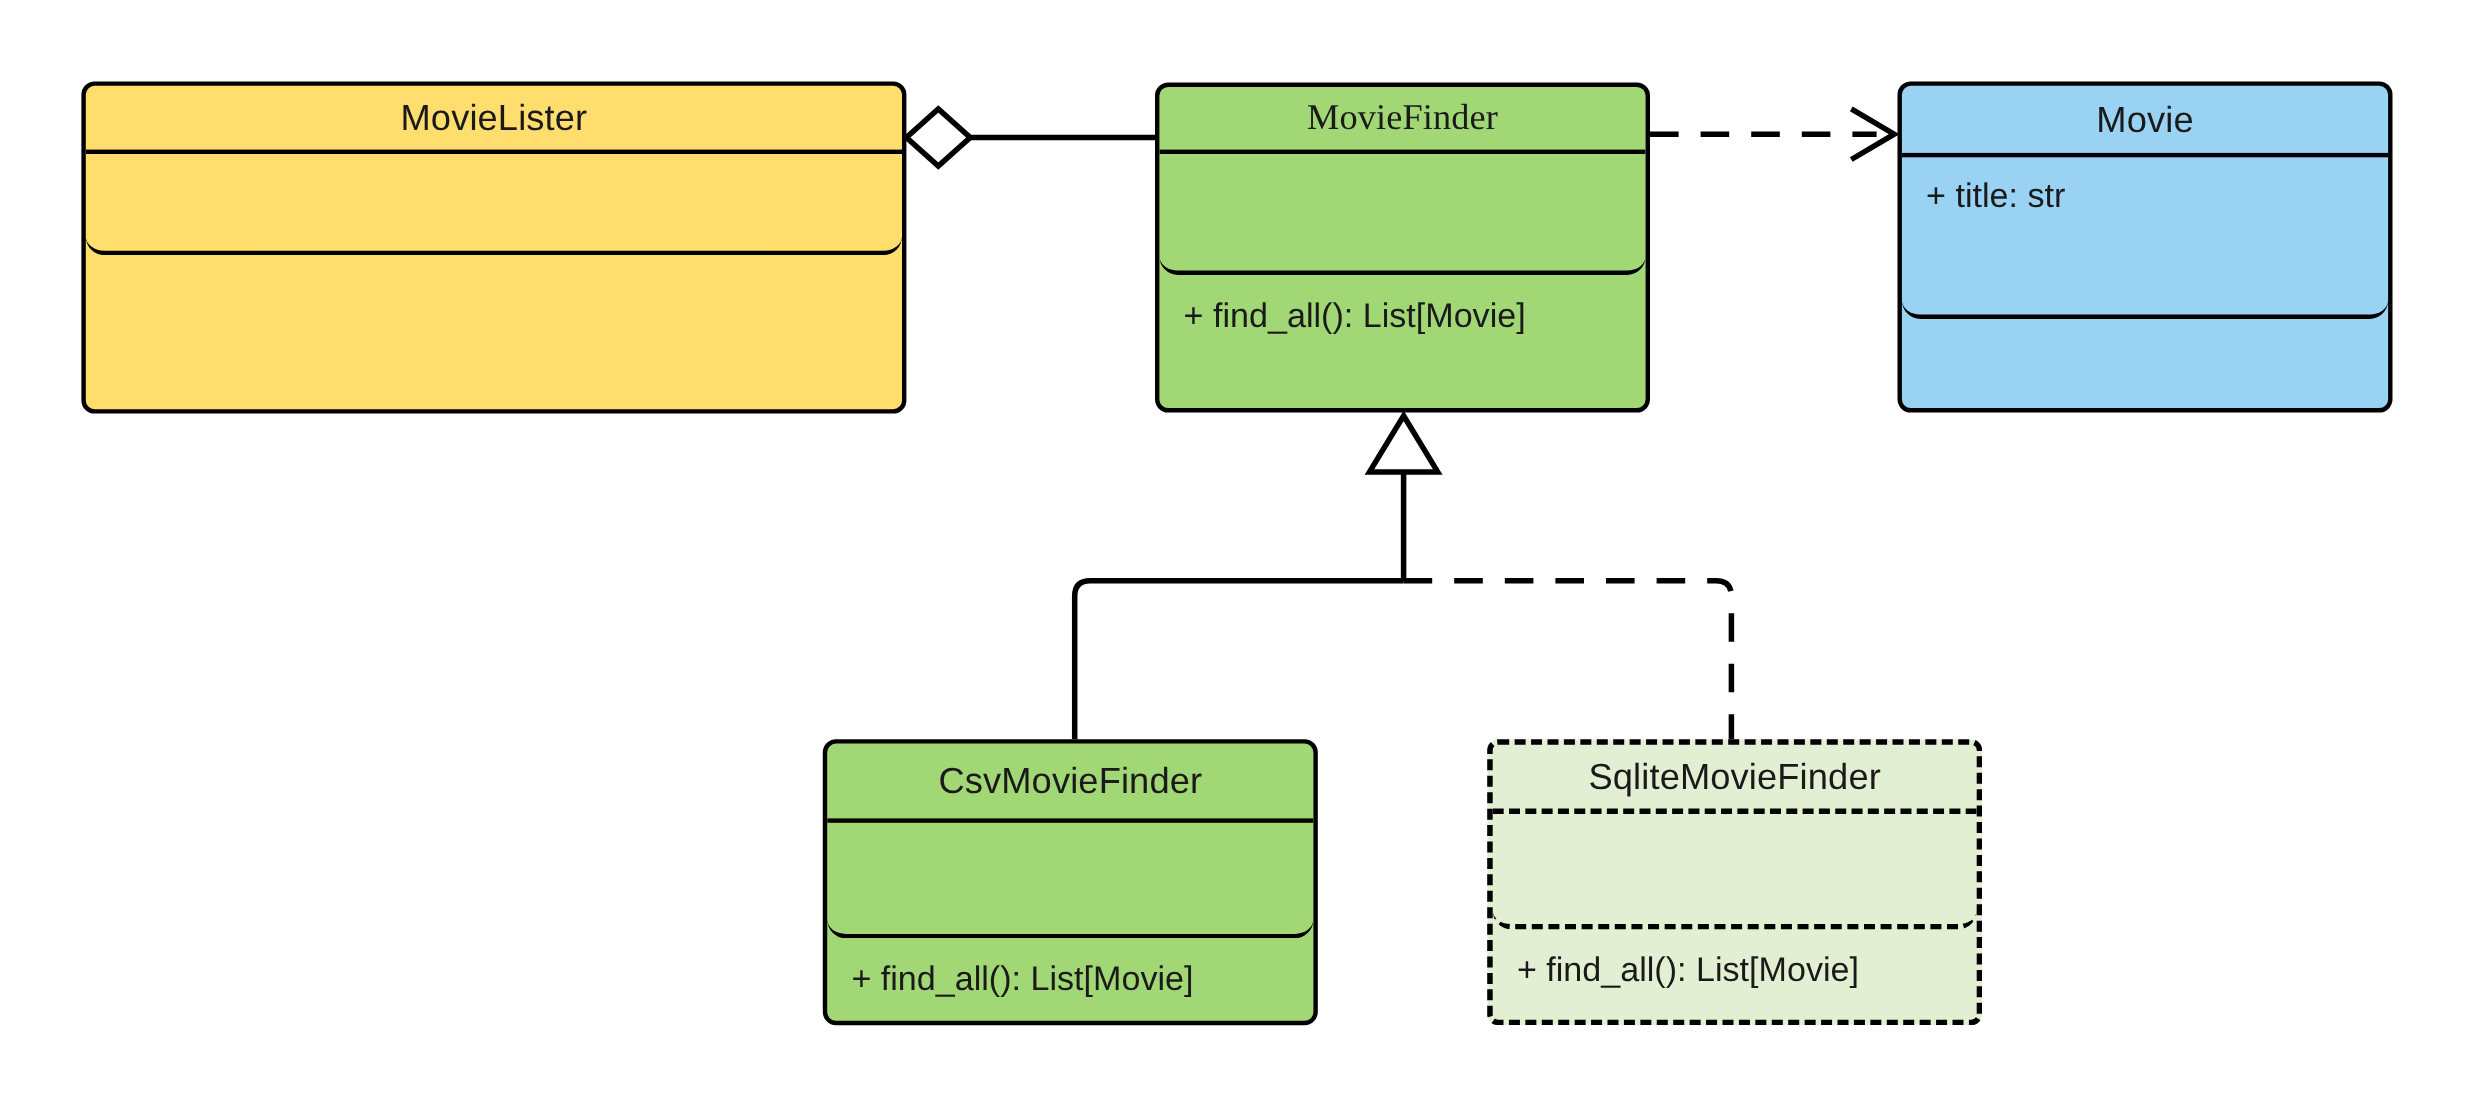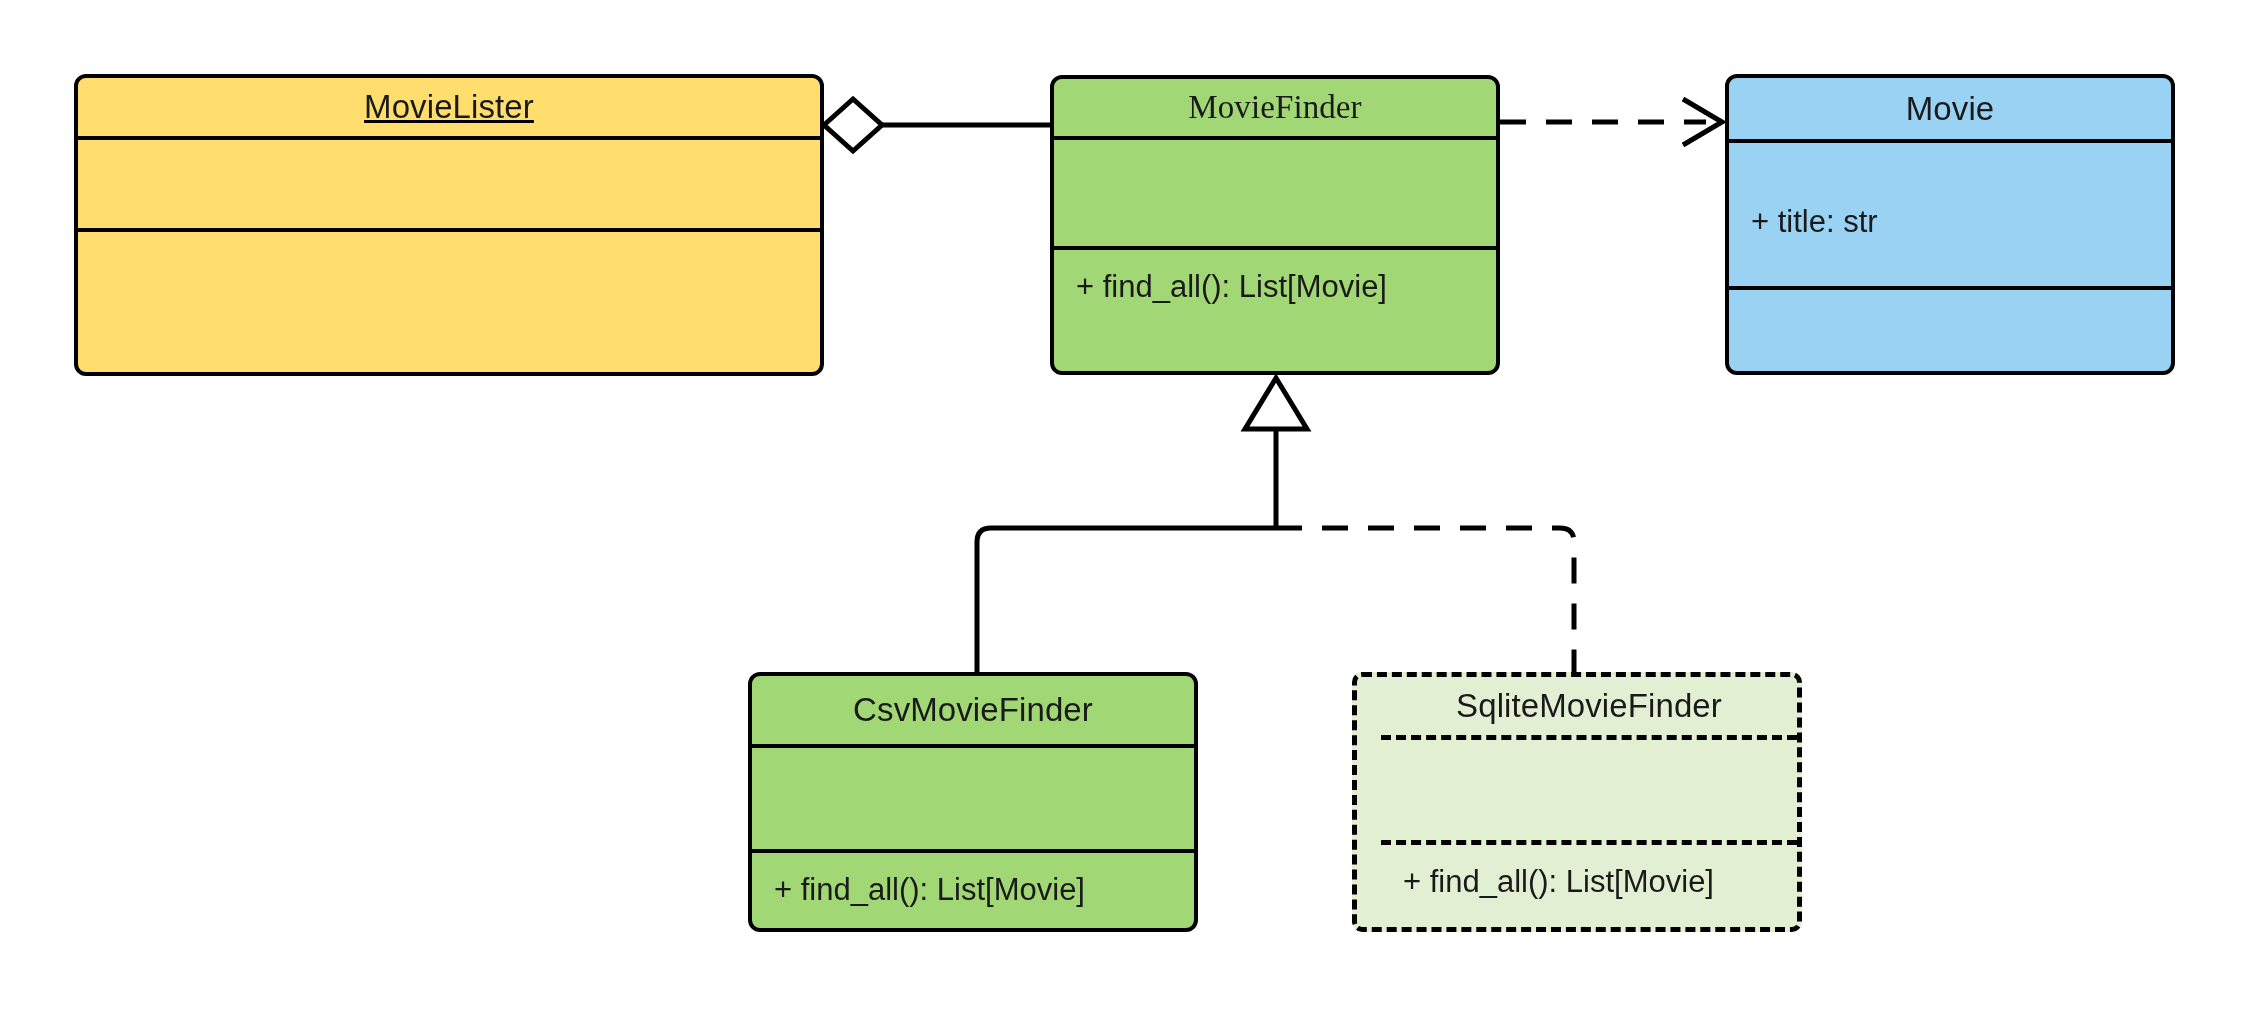--- a/index.html
+++ b/index.html
@@ -33,41 +33,41 @@
     border: 4px solid #000000;
     border-radius: 12px;
     display: flex;
     flex-direction: column;
     overflow: hidden;
   }
   .uml-class.dashed {
     border-style: dashed;
     border-width: 5px;
     border-radius: 10px;
-    padding-left: 24px;
   }
   .compartment {
     box-sizing: border-box;
     display: flex;
     flex-direction: column;
     justify-content: center;
     overflow: hidden;
   }
   .compartment.name-compartment {
     align-items: center;
     justify-content: center;
     border-bottom: 4px solid #000000;
   }
   .uml-class.dashed .compartment.name-compartment {
     border-bottom: 5px dashed #000000;
   }
   .compartment.attr-compartment {
     border-bottom: 4px solid #000000;
-    justify-content: center;
+    justify-content: space-between;
     padding-top: 14px;
+    border-radius: 17px;
   }
   .uml-class.dashed .compartment.attr-compartment {
     border-bottom: 5px dashed #000000;
   }
   .compartment.op-compartment {
     justify-content: flex-start;
     padding-top: 16px;
   }
   .class-name {
     font-size: 33px;
@@ -81,21 +81,20 @@
     color: #1a1a1a;
     line-height: 1.33;
     padding-left: 22px;
     white-space: nowrap;
   }
 
   
   #class-movielister {
     left: 74px;  top: 74px;  width: 750px;  height: 302px;
     background: #FFDE6E;
-    text-decoration: underline;
   }
   #class-movielister .name-compartment { height: 62px; }
   #class-movielister .attr-compartment { height: 92px; }
 
   #class-moviefinder {
     left: 1050px; top: 75px; width: 450px; height: 300px;
     background: #A2D775;
   }
   #class-moviefinder .name-compartment { height: 61px; font-family: Liberation Serif, serif; }
   #class-moviefinder .attr-compartment { height: 110px; }

